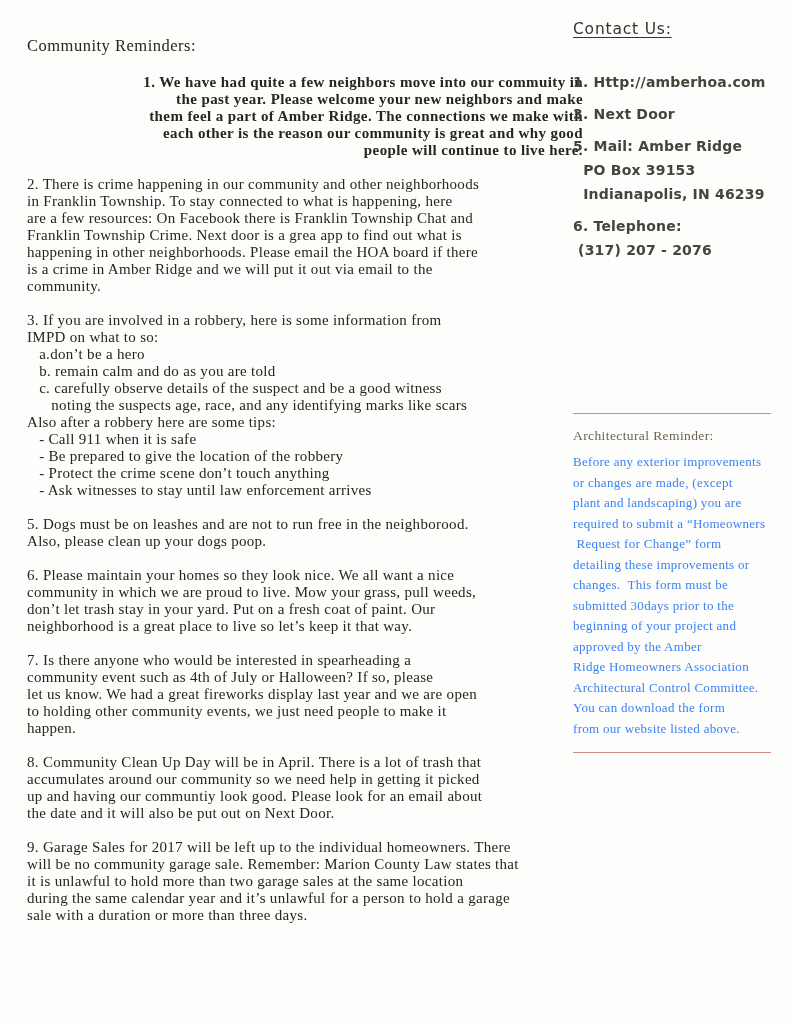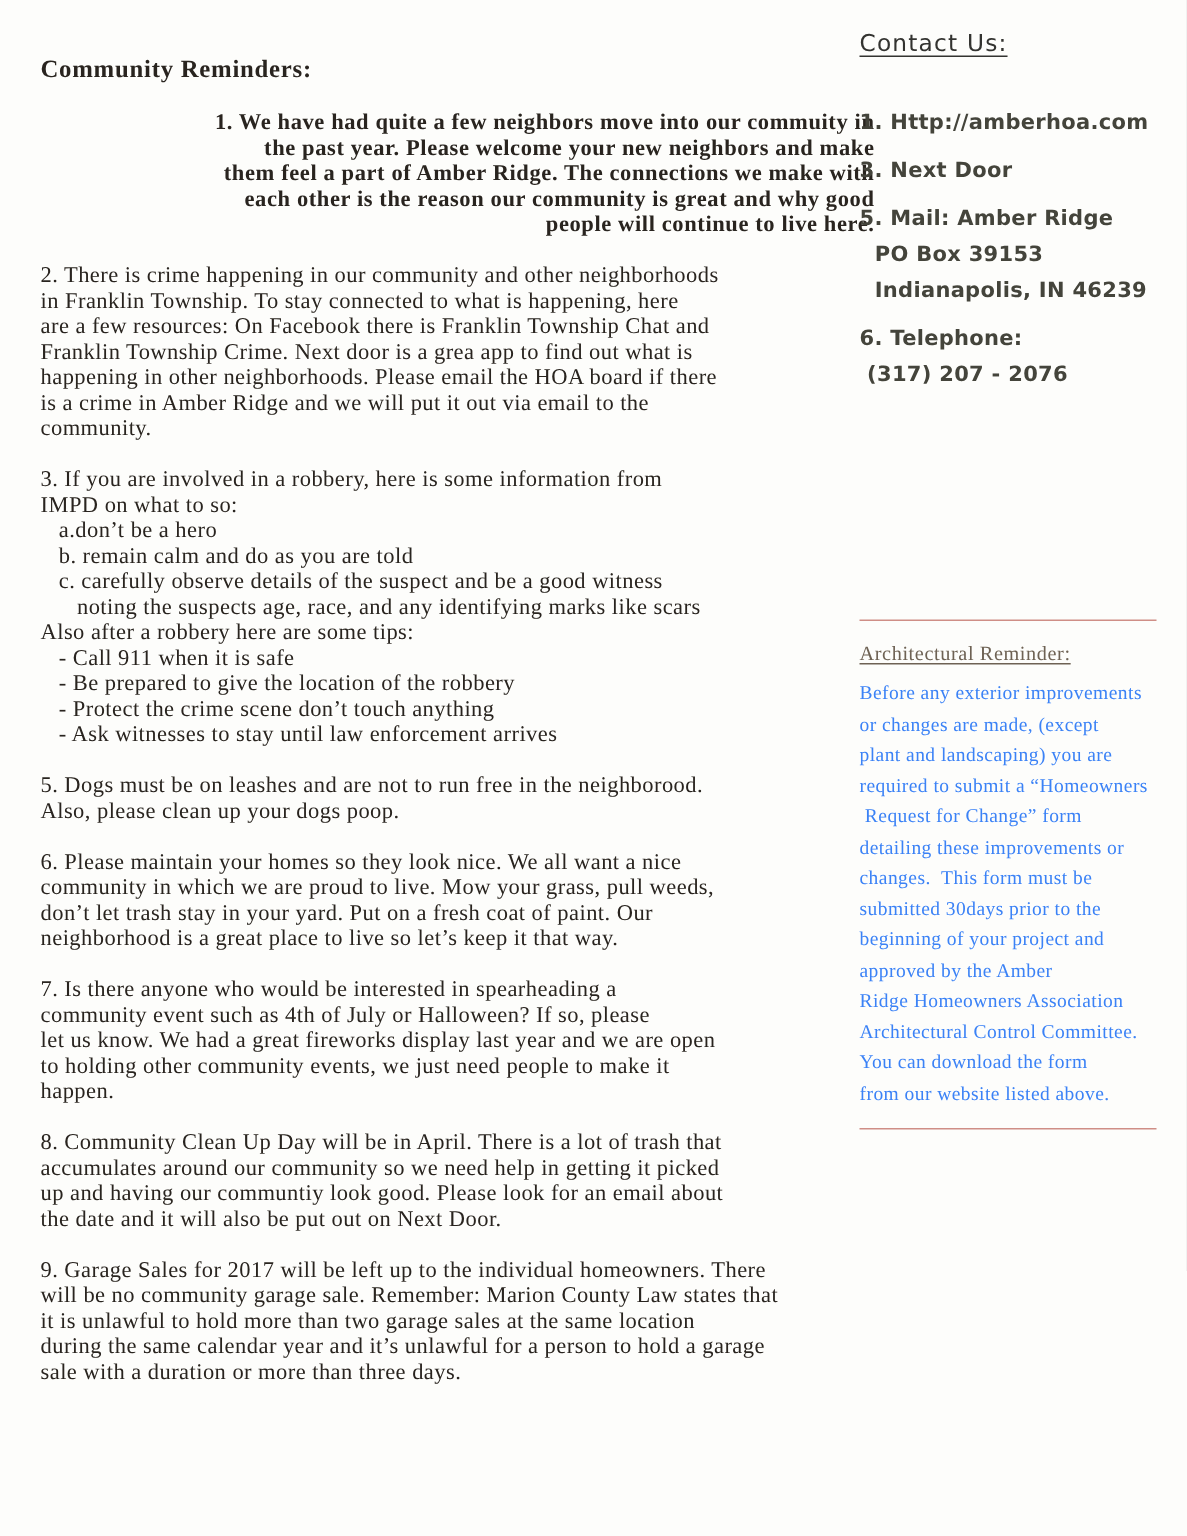--- a/index.html
+++ b/index.html
@@ -18,21 +18,21 @@
   
   .main-col {
     position: absolute;
     left: 27px;
     top: 36px;
     width: 556px;
     color: #29241f;
   }
   .reminders-title {
     font-size: 16.5px;
-    font-weight: bold;
+    font-weight: normal;
     letter-spacing: 0.5px;
     margin: 0 0 18px 0;
     line-height: 20px;
   }
   .para {
     white-space: pre;
     font-size: 15px;
     line-height: 17px;
     letter-spacing: 0.3px;
     margin: 0 0 17px 0;
@@ -78,21 +78,20 @@
     width: 198px;
     font-family: "Liberation Serif", serif;
   }
   .rule {
     height: 1px;
     background: #cf8e86;
   }
   .arch-title {
     font-size: 13.5px;
     color: #6e6254;
-    text-decoration: underline;
     text-underline-offset: 2px;
     letter-spacing: 0.4px;
     margin: 14px 0 8px 0;
     line-height: 16px;
   }
   .arch-body {
     white-space: pre;
     font-size: 13px;
     line-height: 20.5px;
     color: #3b82f6;

